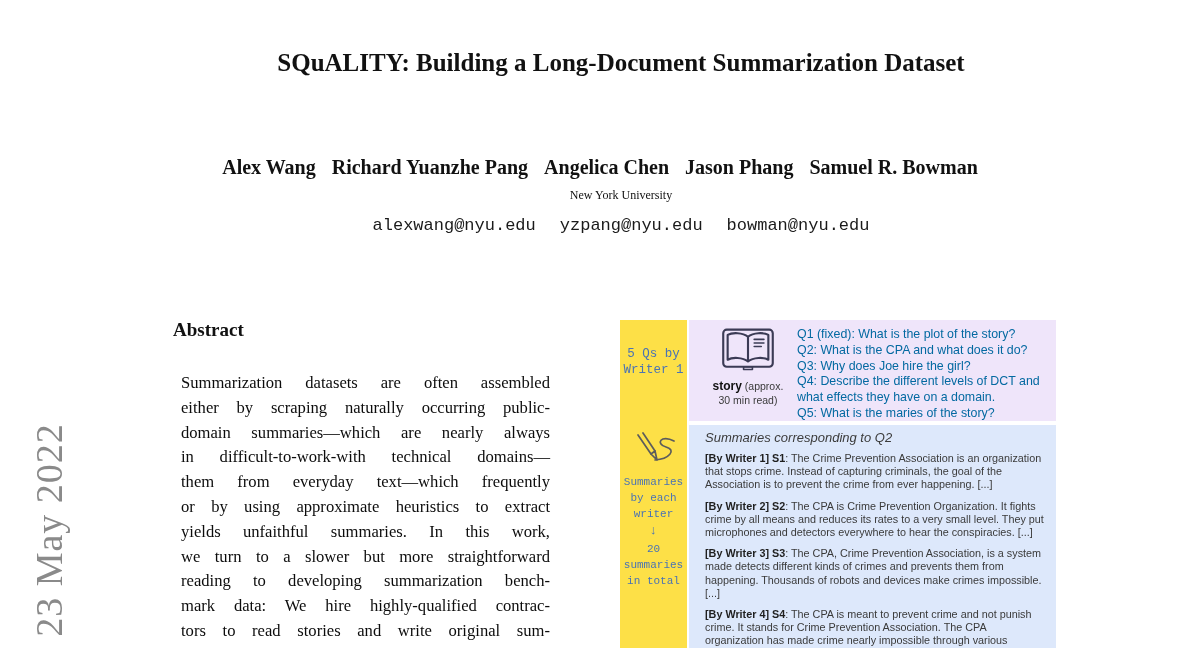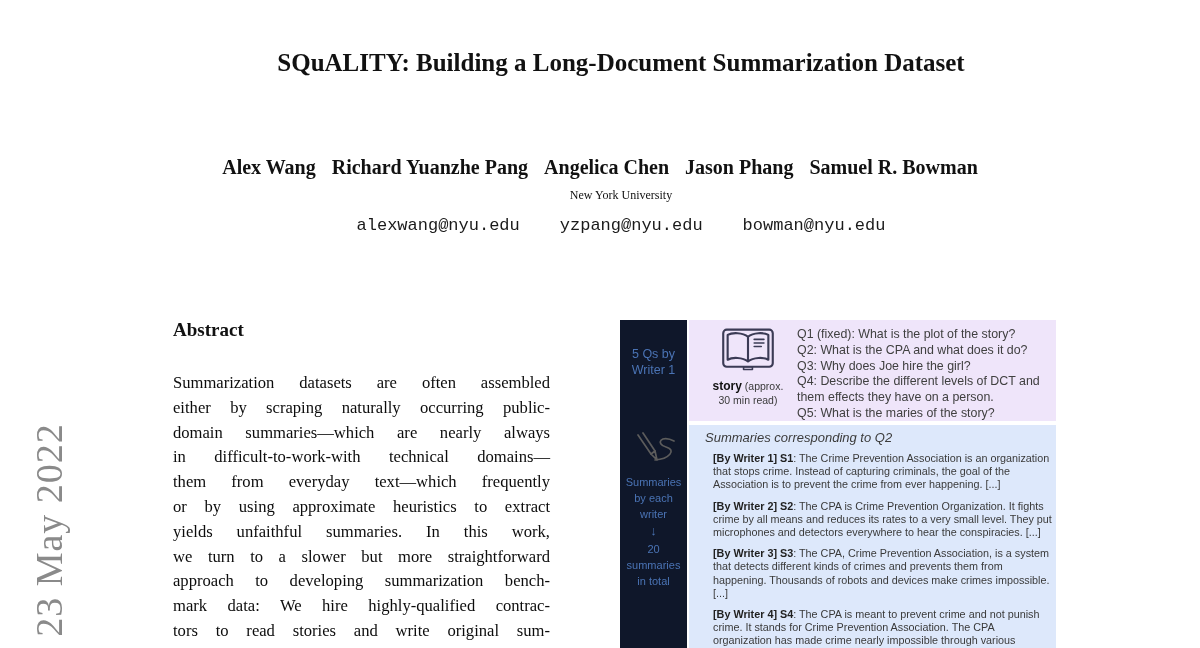--- a/index.html
+++ b/index.html
@@ -27,58 +27,58 @@
     position: absolute; top: 156px; left: 0; right: 0;
     display: flex; justify-content: center; gap: 16px;
     font-weight: bold; font-size: 20px;
   }
   .affiliation {
     position: absolute; top: 188px; left: 42px; right: 0;
     text-align: center; font-size: 12px;
   }
   .emails-row {
     position: absolute; top: 216px; left: 42px; right: 0;
-    display: flex; justify-content: center; gap: 40px;
+    display: flex; justify-content: center; gap: 24px;
     font-family: "Liberation Mono", monospace; font-size: 17px; color: #1a1a1a;
   }
   
   .abstract-heading {
     position: absolute; top: 319px; left: 173px; width: 377px;
     font-weight: bold; font-size: 19px;
   }
   .abstract-body {
     position: absolute; top: 371px; left: 173px; width: 377px;
     font-size: 16.6px; line-height: 24.8px; color: #0c0c0c;
   }
-  .abstract-body div { text-align: justify; text-align-last: justify; }
+  .abstract-body div { text-align: justify; text-align-last: justify; margin-left: 8px; }
   
   .figure { position: absolute; left: 620px; top: 320px; width: 436px; height: 328px;
     font-family: "Liberation Sans", sans-serif; }
   .fig-sidebar { position: absolute; left: 0; top: 0; width: 67px; height: 328px;
-    background: #0f172a; }
+    background: #fde047; font-family: Liberation Mono, monospace; }
   .fig-sidebar .lbl {
     position: absolute; left: 0; width: 67px; text-align: center;
     color: #4a73b4; white-space: pre-line;
   }
   .qs-label { top: 26px; font-size: 12.5px; line-height: 16px; }
   .sum-label-top { top: 154px; font-size: 11px; line-height: 16px; }
   .arrow-down { top: 203px; font-size: 13px; font-weight: bold; }
   .sum-label-bottom { top: 221px; font-size: 11px; line-height: 16px; }
   .pencil-wrap { position: absolute; left: 11px; top: 112px; }
   .qbox { position: absolute; left: 69px; top: 0; width: 367px; height: 101px;
     background: #efe5fa; }
   .sbox { position: absolute; left: 69px; top: 105px; width: 367px; height: 243px;
     background: #dde8fb; box-sizing: border-box; padding: 5px 12px 0 16px; }
   .book-block { position: absolute; left: 20px; top: 7px; width: 78px; text-align: center; }
   .story-caption { margin-top: 2px; font-size: 10.5px; color: #3a3a3a; line-height: 14px; }
   .story-caption b { font-size: 12px; color: #111; }
   .questions { position: absolute; left: 108px; top: 7px; width: 266px;
-    font-size: 12.4px; line-height: 15.8px; color: #404040; }
+    font-size: 12.4px; line-height: 15.8px; color: #0369a1; }
   .sbox .heading { font-size: 13px; color: #3b3b3b; margin: 0 0 7px 0; font-style: italic; }
-  .sbox p { margin: 0 0 8px 8px; font-size: 10.8px; line-height: 13.2px; color: #3a3a3a; width: 339px; }
+  .sbox p { margin: 0 0 8px 0; font-size: 10.8px; line-height: 13.2px; color: #3a3a3a; width: 339px; }
   .sbox p b { color: #1f1f1f; }
 </style>
 </head>
 <body>
 
 <div class="arxiv-stamp">] 23 May 2022</div>
 
 <div class="title-block">
   <div>SQuALITY: Building a Long-Document Summarization Dataset</div>
 </div>
@@ -105,21 +105,21 @@
 <div class="abstract-body">
 
 <div>Summarization datasets are often assembled</div>
     <div>either by scraping naturally occurring public-</div>
     <div>domain summaries—which are nearly always</div>
     <div>in difficult-to-work-with technical domains—</div>
     <div>them from everyday text—which frequently</div>
     <div>or by using approximate heuristics to extract</div>
     <div>yields unfaithful summaries. In this work,</div>
     <div>we turn to a slower but more straightforward</div>
-    <div>approach to developing summarization bench-</div>
+    <div>reading to developing summarization bench-</div>
     <div>mark data: We hire highly-qualified contrac-</div>
     <div>tors to read stories and write original sum-</div>
     <div>maries from scratch. To amortize reading time</div>
   </div>
 
 <div class="figure">
 
   <div class="fig-sidebar">
     <div class="lbl qs-label">5 Qs by
 Writer 1</div>
@@ -165,32 +165,32 @@
         <b>story</b>
         <span>(approx.</span><br>
         <span>30 min read)</span>
       </div>
     </div>
     <div class="questions">
 
     <div>Q1 (fixed): What is the plot of the story?</div>
         <div>Q2: What is the CPA and what does it do?</div>
         <div>Q3: Why does Joe hire the girl?</div>
-        <div>Q4: Describe the different levels of DCT and them effects they have on a person.</div>
+        <div>Q4: Describe the different levels of DCT and what effects they have on a domain.</div>
         <div>Q5: What is the maries of the story?</div>
       </div>
   </div>
 
   <div class="sbox">
     <div class="heading">Summaries corresponding to Q2</div>
     <div>
 
         <p><b>[By Writer 1] S1</b><span>: The Crime Prevention Association is an organization that stops crime. Instead of capturing criminals, the goal of the Association is to prevent the crime from ever happening. [...]</span></p>
 
         <p><b>[By Writer 2] S2</b><span>: The CPA is Crime Prevention Organization. It fights crime by all means and reduces its rates to a very small level. They put microphones and detectors everywhere to hear the conspiracies. [...]</span></p>
 
-        <p><b>[By Writer 3] S3</b><span>: The CPA, Crime Prevention Association, is a system that detects different kinds of crimes and prevents them from happening. Thousands of robots and devices make crimes impossible. [...]</span></p>
+        <p><b>[By Writer 3] S3</b><span>: The CPA, Crime Prevention Association, is a system made detects different kinds of crimes and prevents them from happening. Thousands of robots and devices make crimes impossible. [...]</span></p>
 
         <p><b>[By Writer 4] S4</b><span>: The CPA is meant to prevent crime and not punish crime. It stands for Crime Prevention Association. The CPA organization has made crime nearly impossible through various methods of surveillance and intelligence gathering. [...]</span></p>
       </div>
   </div>
 
 </div>
 
 </body></html>

